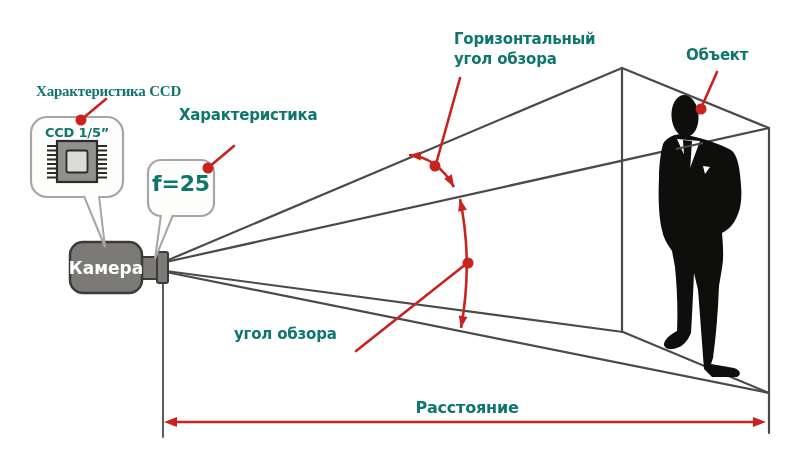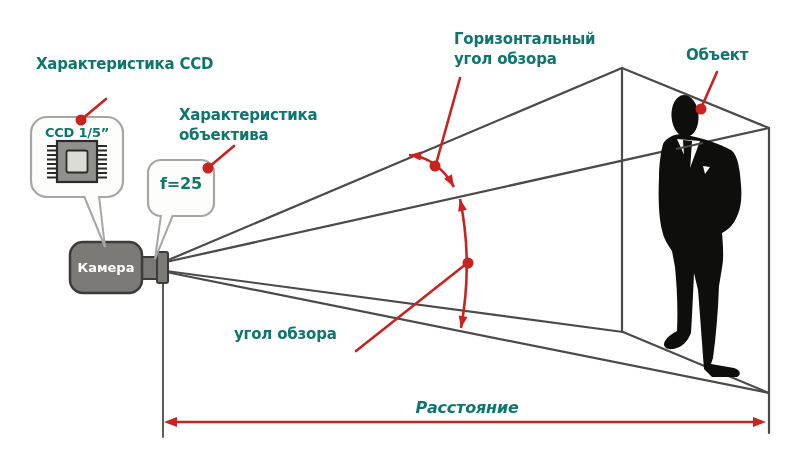--- a/index.html
+++ b/index.html
@@ -8,30 +8,30 @@
     font-family:"DejaVu Sans","Liberation Sans",sans-serif;
   }
   .stage svg{position:absolute;left:0;top:0;}
   .lbl{
     position:absolute;font-weight:bold;font-size:15px;line-height:20px;
     color:#0f766e;white-space:nowrap;letter-spacing:-0.2px;
   }
   .lbl .ln{display:block;}
   .lbl-camera{
     left:70px;top:242px;width:72px;height:51px;display:flex;align-items:center;justify-content:center;
-    color:#ffffff;font-size:13px;letter-spacing:0;
+    color:#ffffff;font-size:17px;letter-spacing:0;
   }
-  .lbl-ccd-title{left:36px;top:54px;}
+  .lbl-ccd-title{left:36px;top:81px;font-family:Liberation Serif, serif;}
   .lbl-lens-title{left:179px;top:105px;}
   .lbl-h-angle{left:454px;top:29px;}
   .lbl-object{left:686px;top:45px;text-align:right;}
   .lbl-v-angle{left:234px;top:324px;}
-  .lbl-distance{left:407px;top:398px;width:120px;text-align:center;font-size:16px;font-style:italic;}
+  .lbl-distance{left:407px;top:398px;width:120px;text-align:center;font-size:16px;}
   .lbl-ccd-spec{left:31px;top:123px;width:92px;text-align:center;font-size:13px;}
-  .lbl-focal{left:148px;top:174px;width:66px;text-align:center;font-size:16px;}
+  .lbl-focal{left:148px;top:174px;width:66px;text-align:center;font-size:22px;}
 </style>
 </head>
 <body>
 
 <div class="stage">
 
   <svg width="800" height="463" viewBox="0 0 800 463">
 
     <g stroke="#4b4a48" stroke-width="2.2" fill="none" stroke-linecap="round">
       <line x1="166" y1="261" x2="622" y2="68"></line>
@@ -133,21 +133,20 @@
       <line x1="169" y1="422" x2="762" y2="422" stroke="#c8231f" stroke-width="2.4"></line>
       <polygon points="0,0 -13,5 -13,-5" fill="#c8231f" transform="translate(164,422) rotate(180)"></polygon>
       <polygon points="0,0 -13,5 -13,-5" fill="#c8231f" transform="translate(766,422)"></polygon>
     </g>
   </svg>
 
   <div class="lbl lbl-ccd-title">Характеристика CCD</div>
 
   <div class="lbl lbl-lens-title">
     <span class="ln">Характеристика</span>
-    <span class="ln">объектива</span>
   </div>
 
   <div class="lbl lbl-h-angle">
     <span class="ln">Горизонтальный</span>
     <span class="ln">угол обзора</span>
   </div>
 
   <div class="lbl lbl-object">Объект</div>
 
   <div class="lbl lbl-v-angle">

